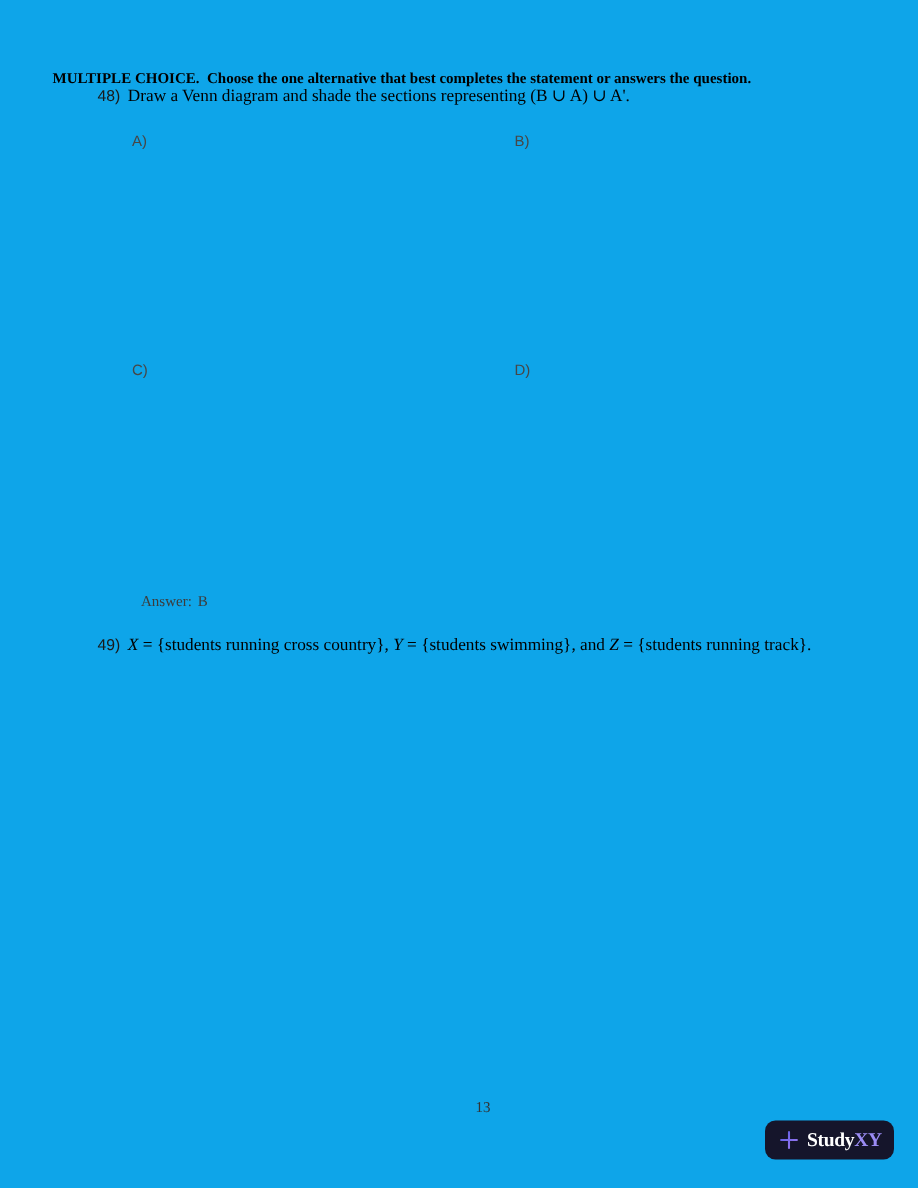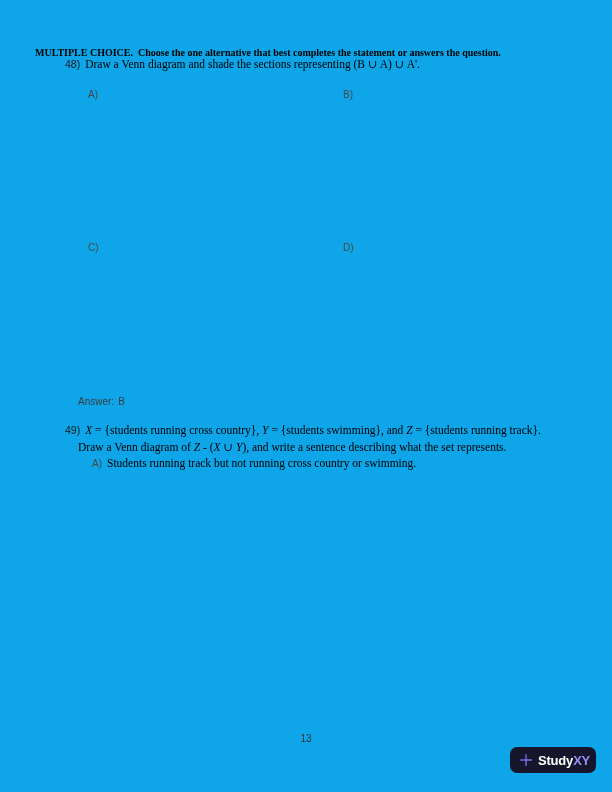--- a/index.html
+++ b/index.html
@@ -7,21 +7,21 @@
   .page {
     position: relative;
     width: 612px;
     height: 792px;
     background: #0ea5e9;
     overflow: hidden;
     font-family: "Liberation Serif", "DejaVu Serif", serif;
   }
   .abs { position: absolute; }
   .serif { font-family: "Liberation Serif", "DejaVu Serif", serif; color: #000; font-size: 11.5px; }
-  .sans  { font-family: Liberation Sans, sans-serif; }
+  .sans  { font-family: Liberation Serif, serif; margin-left: 16px; }
   .pre   { white-space: pre-wrap; }
 
   .heading {
     left: 35px; top: 47px; width: 545px;
     font-family: "Liberation Serif", "DejaVu Serif", serif;
     font-weight: bold; font-size: 10px; color: #000;
   }
 
   .qline { white-space: nowrap; }
   .qnum { font-family: "Liberation Sans", "DejaVu Sans", sans-serif; font-size: 10.5px; color: #1a1a1a; }
@@ -48,21 +48,21 @@
     text-align: center; font-size: 10px; color: #333;
   }
 
   .badge {
     left: 510px; top: 747px; width: 86px; height: 26px;
     background: #15152b; border-radius: 7px;
     display: flex; align-items: center; gap: 5px;
     padding-left: 9px; cursor: pointer;
   }
   .badge .brand {
-    font-family: Liberation Sans, sans-serif;
+    font-family: Liberation Serif, serif;
     font-weight: bold; font-size: 13px; letter-spacing: -0.2px;
     display: inline-flex;
     align-items: center;
   }
   .badge .study { color: #ffffff; }
   .badge .xy { color: #9b8cf4; }
   .plus-svg { display: block; }
 </style>
 </head>
 <body>
@@ -75,23 +75,21 @@
 
   <span class="abs optlabel" style="left:88px;  top:89px;">A)</span>
   <span class="abs optlabel" style="left:343px; top:89px;">B)</span>
   <span class="abs optlabel" style="left:88px;  top:242px;">C)</span>
   <span class="abs optlabel" style="left:343px; top:242px;">D)</span>
 
   <div class="abs sans answer-line"><span>Answer:</span><span class="val">B</span></div>
 
   <div class="abs qline pre q49-l1"><span class="qnum">49)</span><span class="serif it first-seg">X</span><span class="serif"> = {students running cross country}, </span><span class="serif it">Y</span><span class="serif"> = {students swimming}, and </span><span class="serif it">Z</span><span class="serif"> = {students running track}.</span></div>
 
-  <div class="abs qline pre q49-l2"><span class="serif">Draw a Venn diagram of </span><span class="serif it">Z</span><span class="serif"> - (</span><span class="serif it">X</span><span class="serif"> ∪ </span><span class="serif it">Y</span><span class="serif">), and write a sentence describing what the set represents.</span></div>
 
-  <div class="abs qline q49-l3"><span class="optlabel">A)</span><span class="serif opt-text">Students running track but not running cross country or swimming.</span></div>
 
   <div class="abs sans page-number">13</div>
 
   <div class="abs badge">
     <svg class="plus-svg" width="14" height="14" viewBox="0 0 24 24">
       <defs>
         <linearGradient id="plusGrad" x1="0" y1="0" x2="1" y2="1">
           <stop offset="0" stop-color="#5b5be6"></stop>
           <stop offset="1" stop-color="#9d7bf0"></stop>
         </linearGradient>

